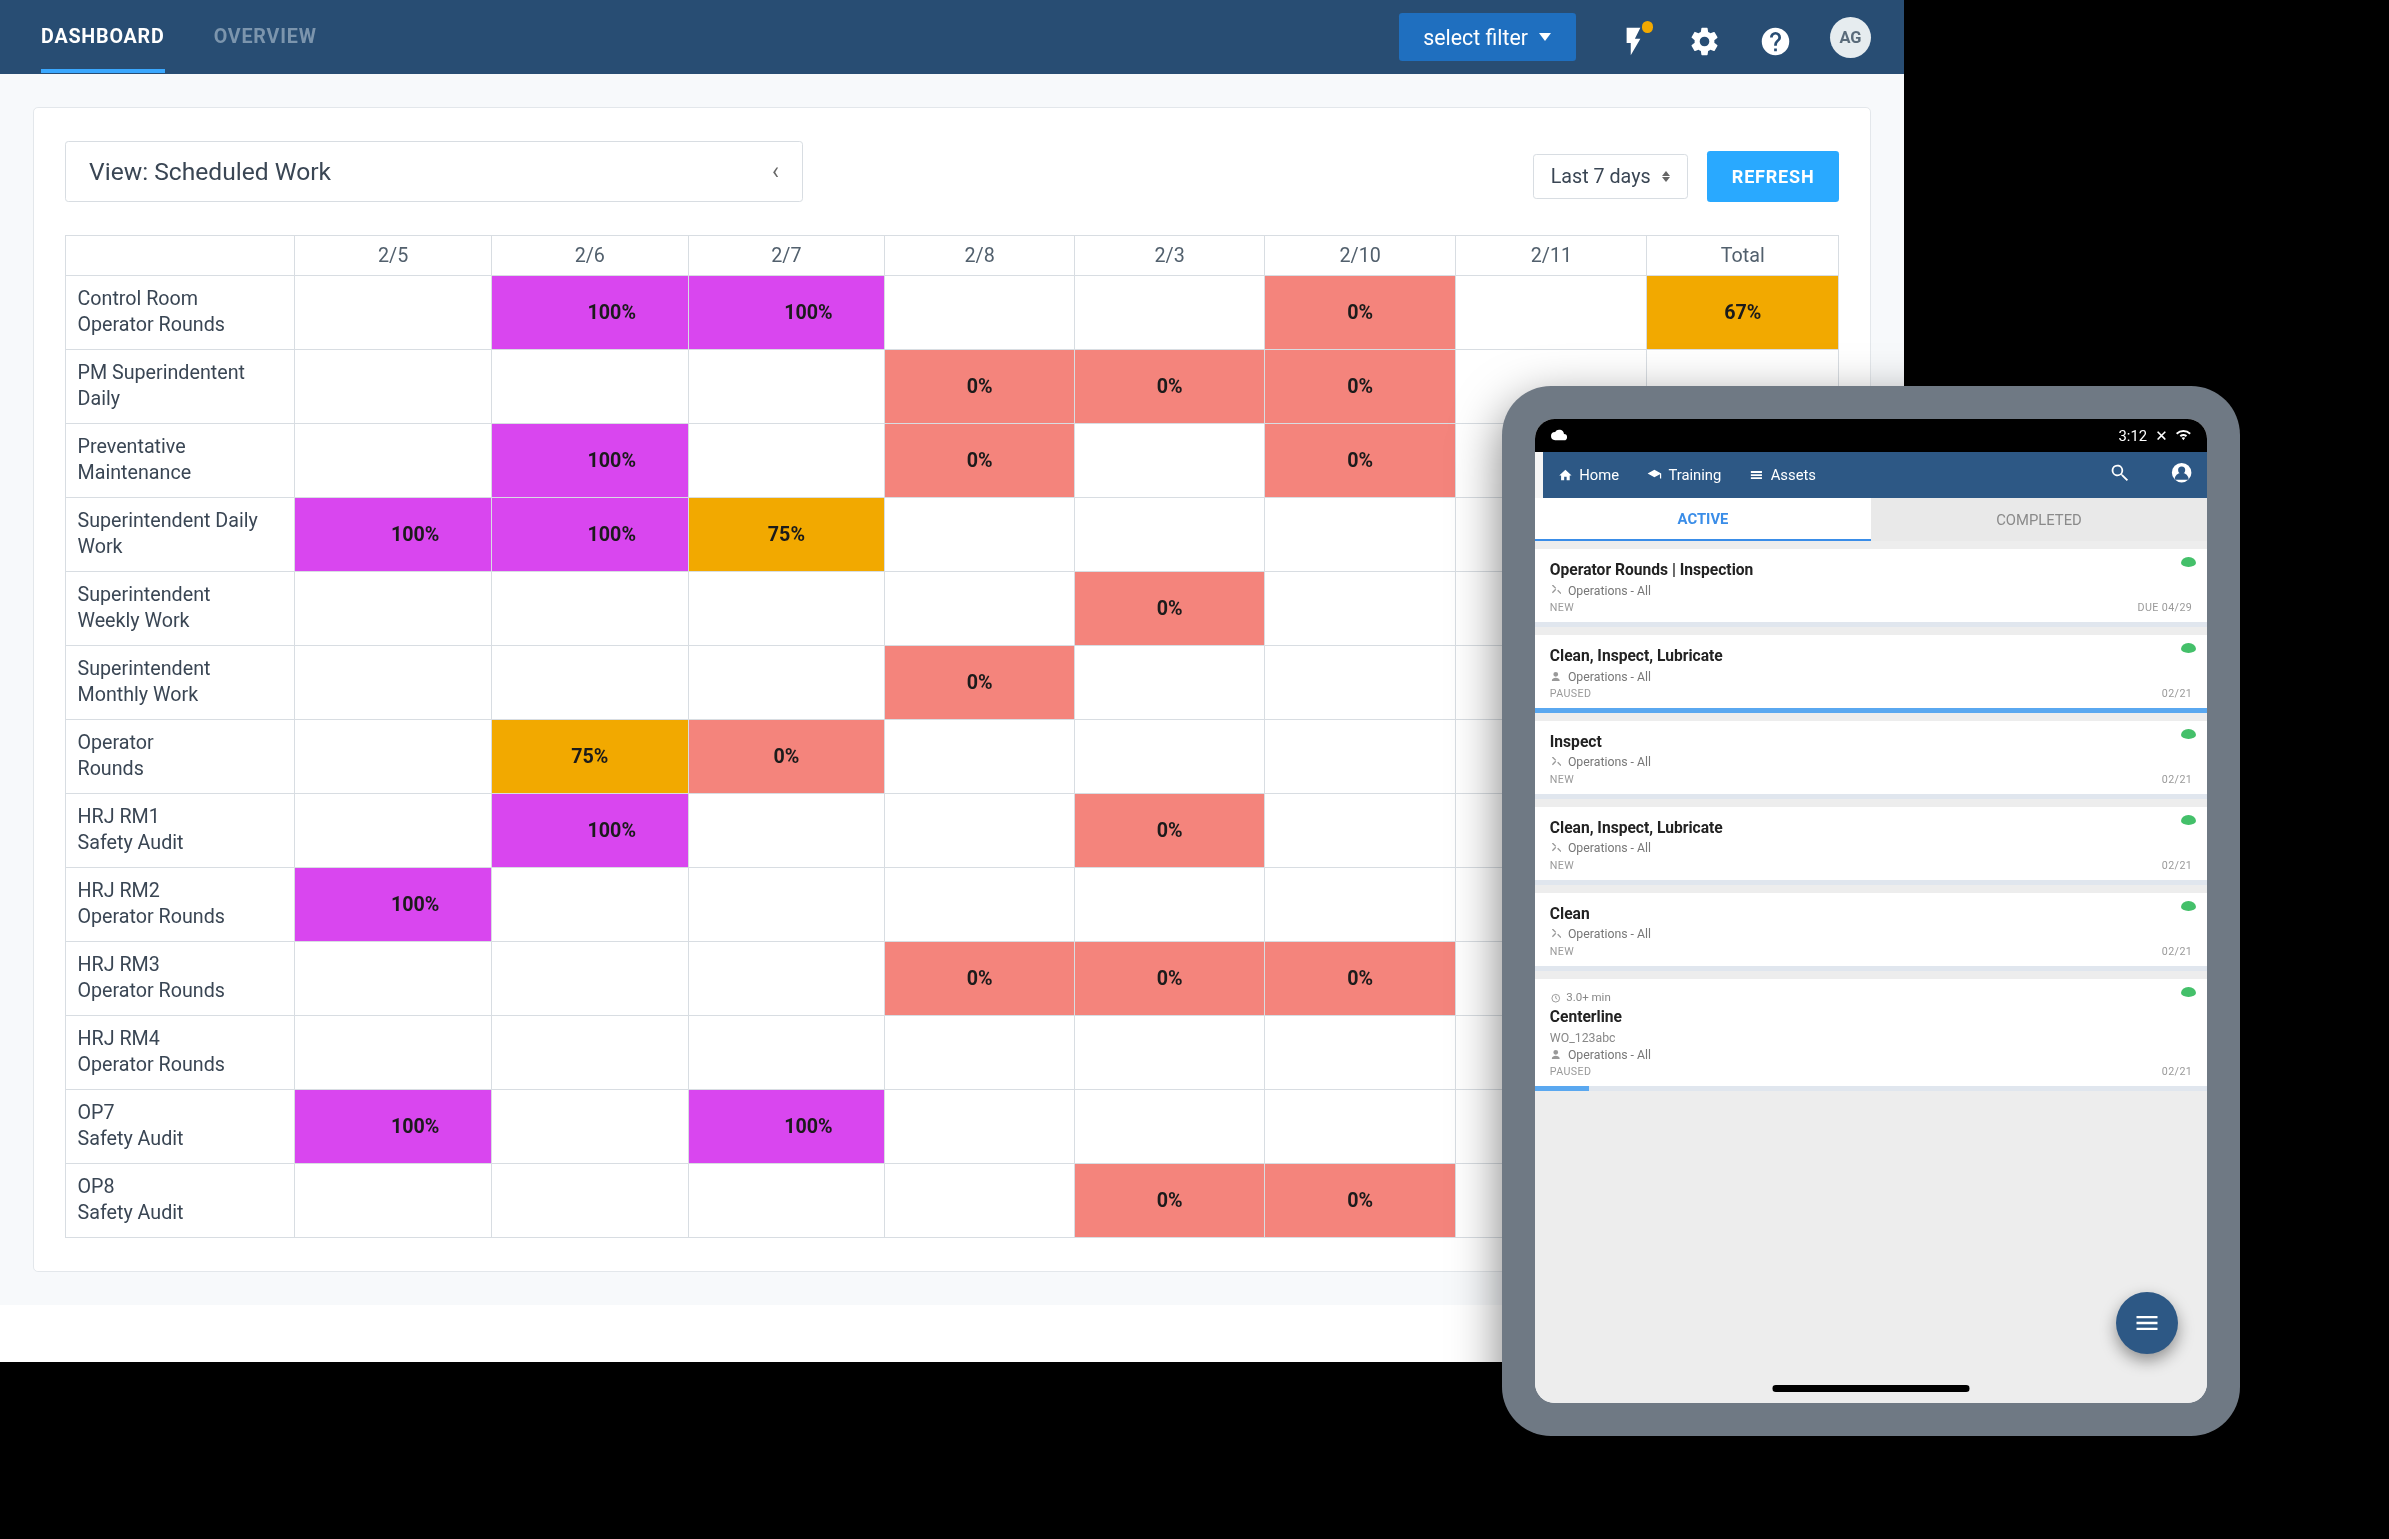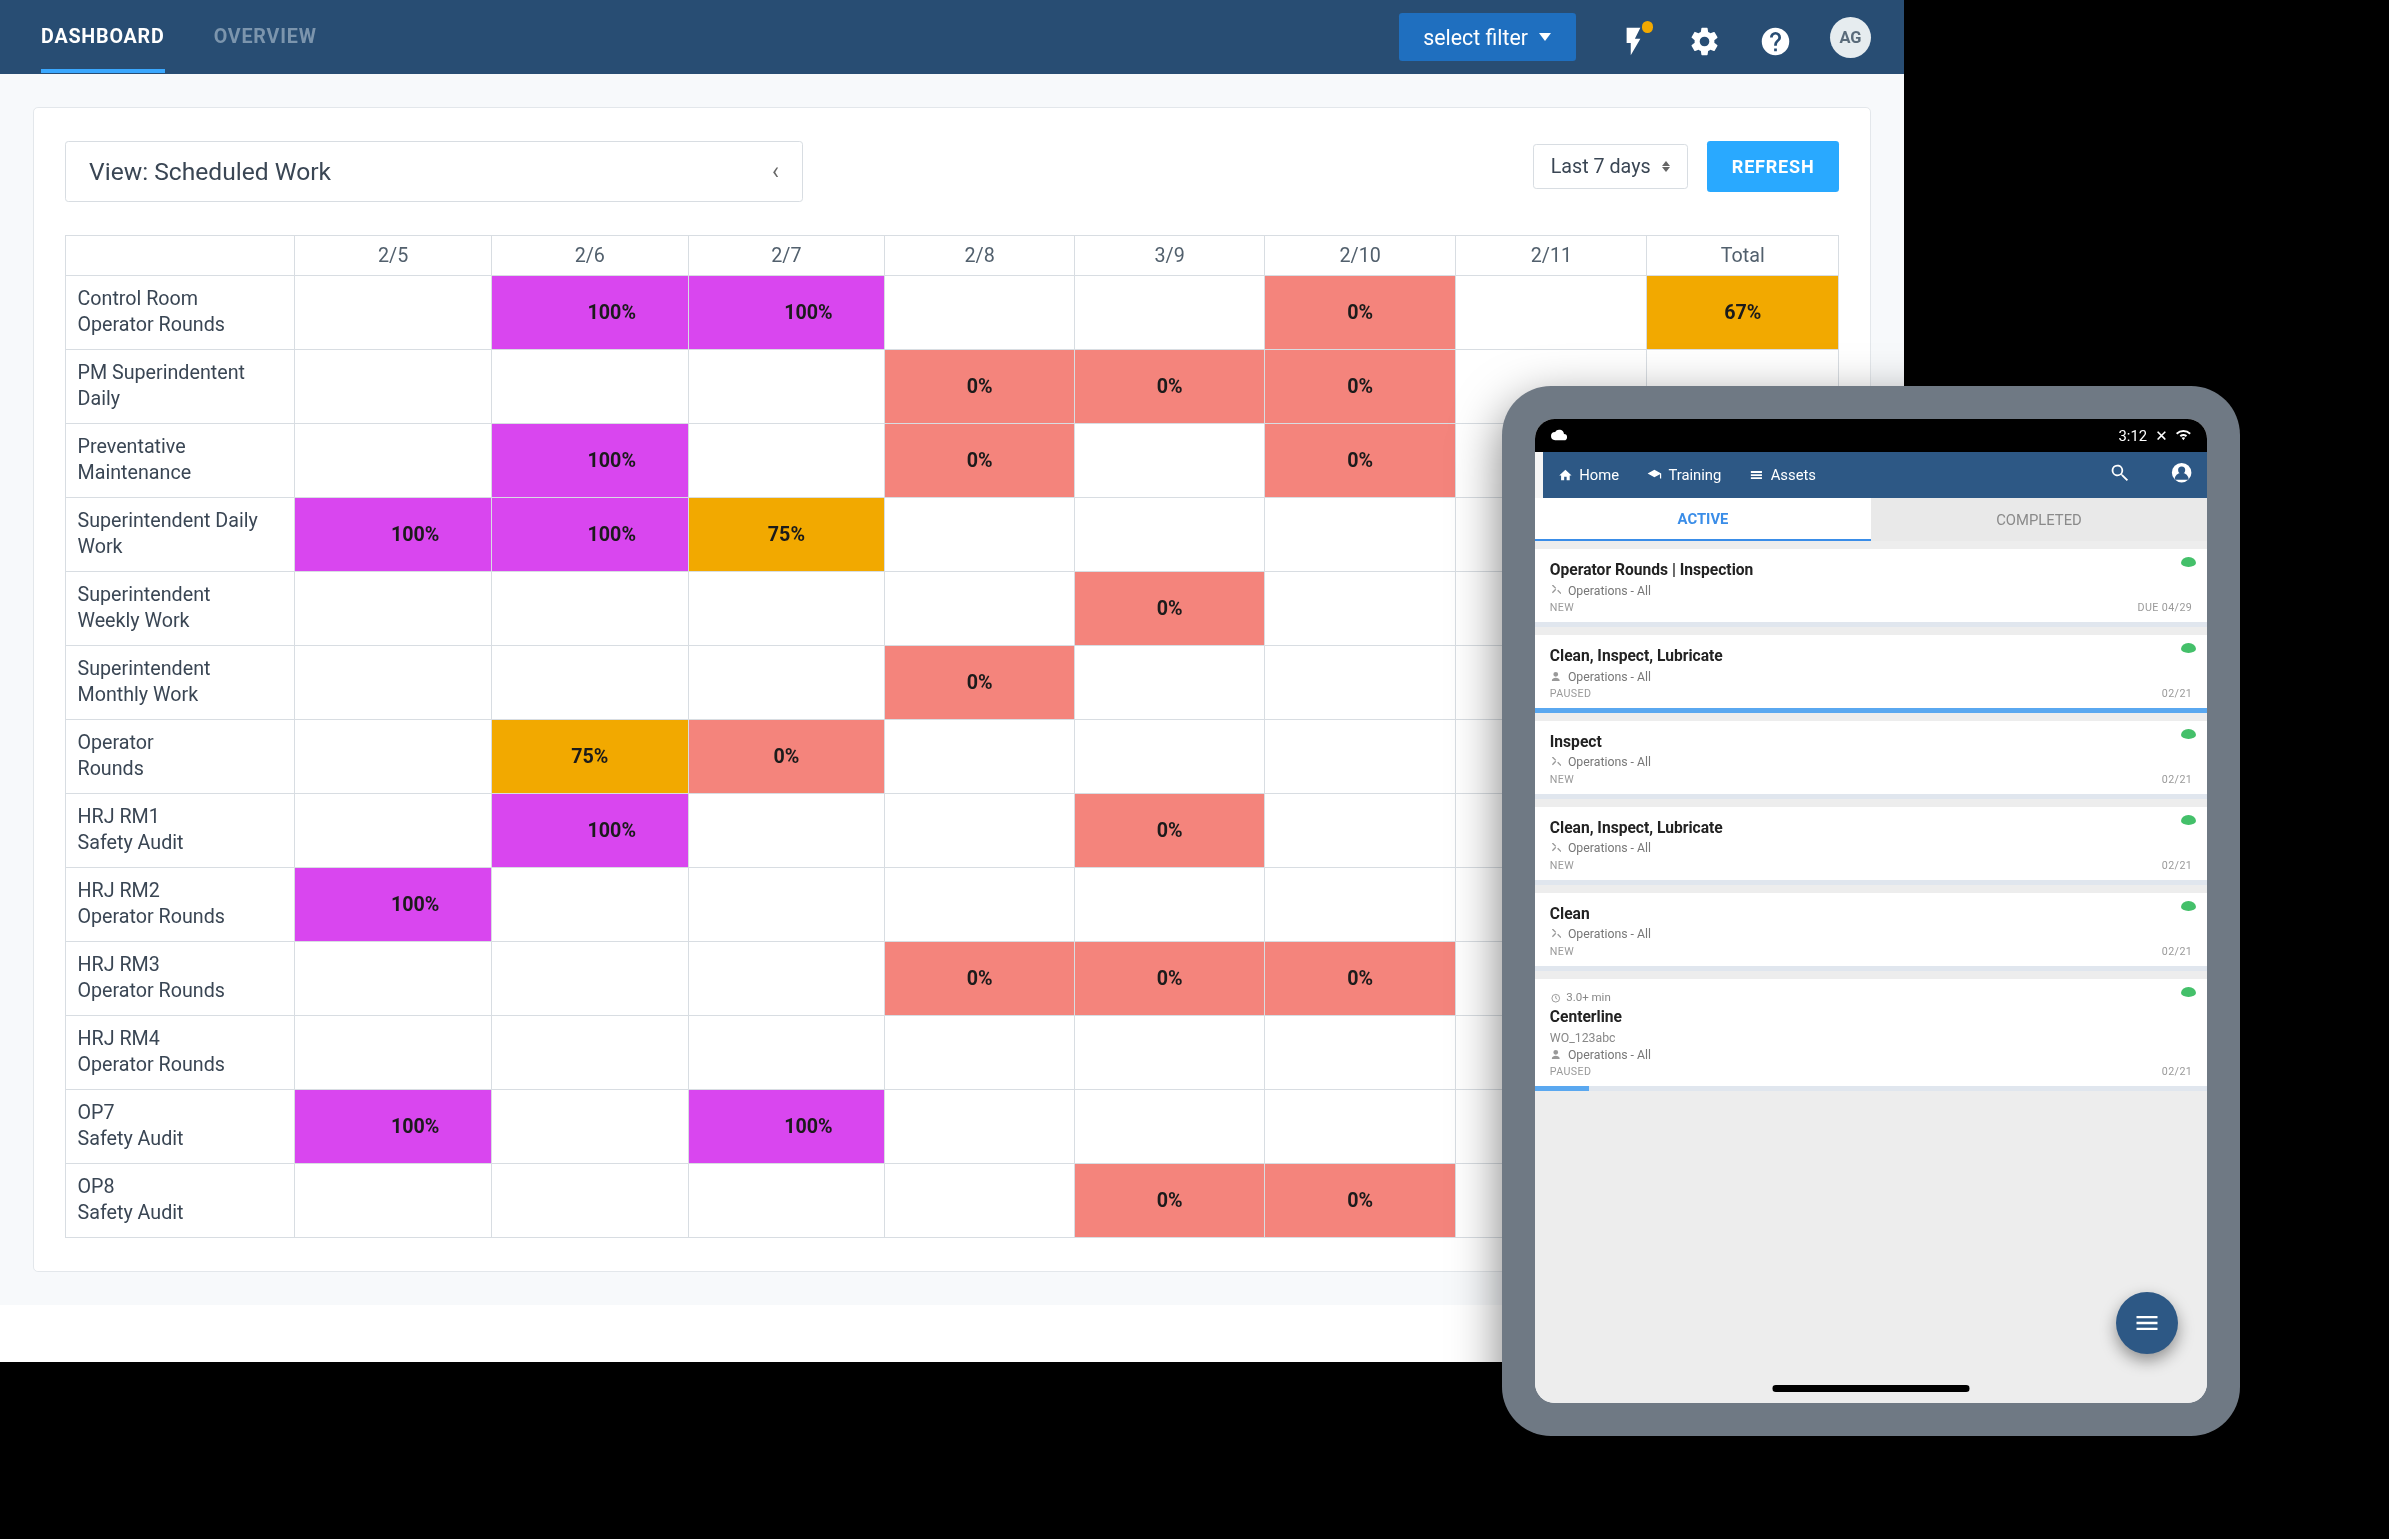--- a/index.html
+++ b/index.html
@@ -79,21 +79,21 @@
     padding: 33px;
   }
   .card {
     background: #fff;
     border: 0.8px solid #e3e7eb;
     border-radius: 4.9px;
     padding: 33px 31px;
   }
   .card-toolbar {
     display: flex;
-    align-items: flex-start;
+    align-items: flex-end;
     justify-content: space-between;
     margin-bottom: 33px;
   }
   .view-selector {
     border: 0.8px solid #d8dde2;
     border-radius: 3.3px;
     padding: 14.8px 23px;
     font-size: 24.6px;
     color: #3a4654;
     display: flex;
@@ -323,21 +323,21 @@
       </div>
 
       <table class="grid">
         <thead>
             <tr id="grid-head">
               <th style="width: 238px;"></th>
               <th>2/5</th>
               <th>2/6</th>
               <th>2/7</th>
               <th>2/8</th>
-              <th>3/9</th>
+              <th>2/3</th>
               <th>2/10</th>
               <th>2/11</th>
               <th>Total</th>
             </tr>
           </thead>
         <tbody id="grid-body">
             <tr>
               <td class="label">Control Room<br>Operator Rounds</td>
               <td class="cell c-empty"></td>
               <td class="cell c-green">100%</td>

